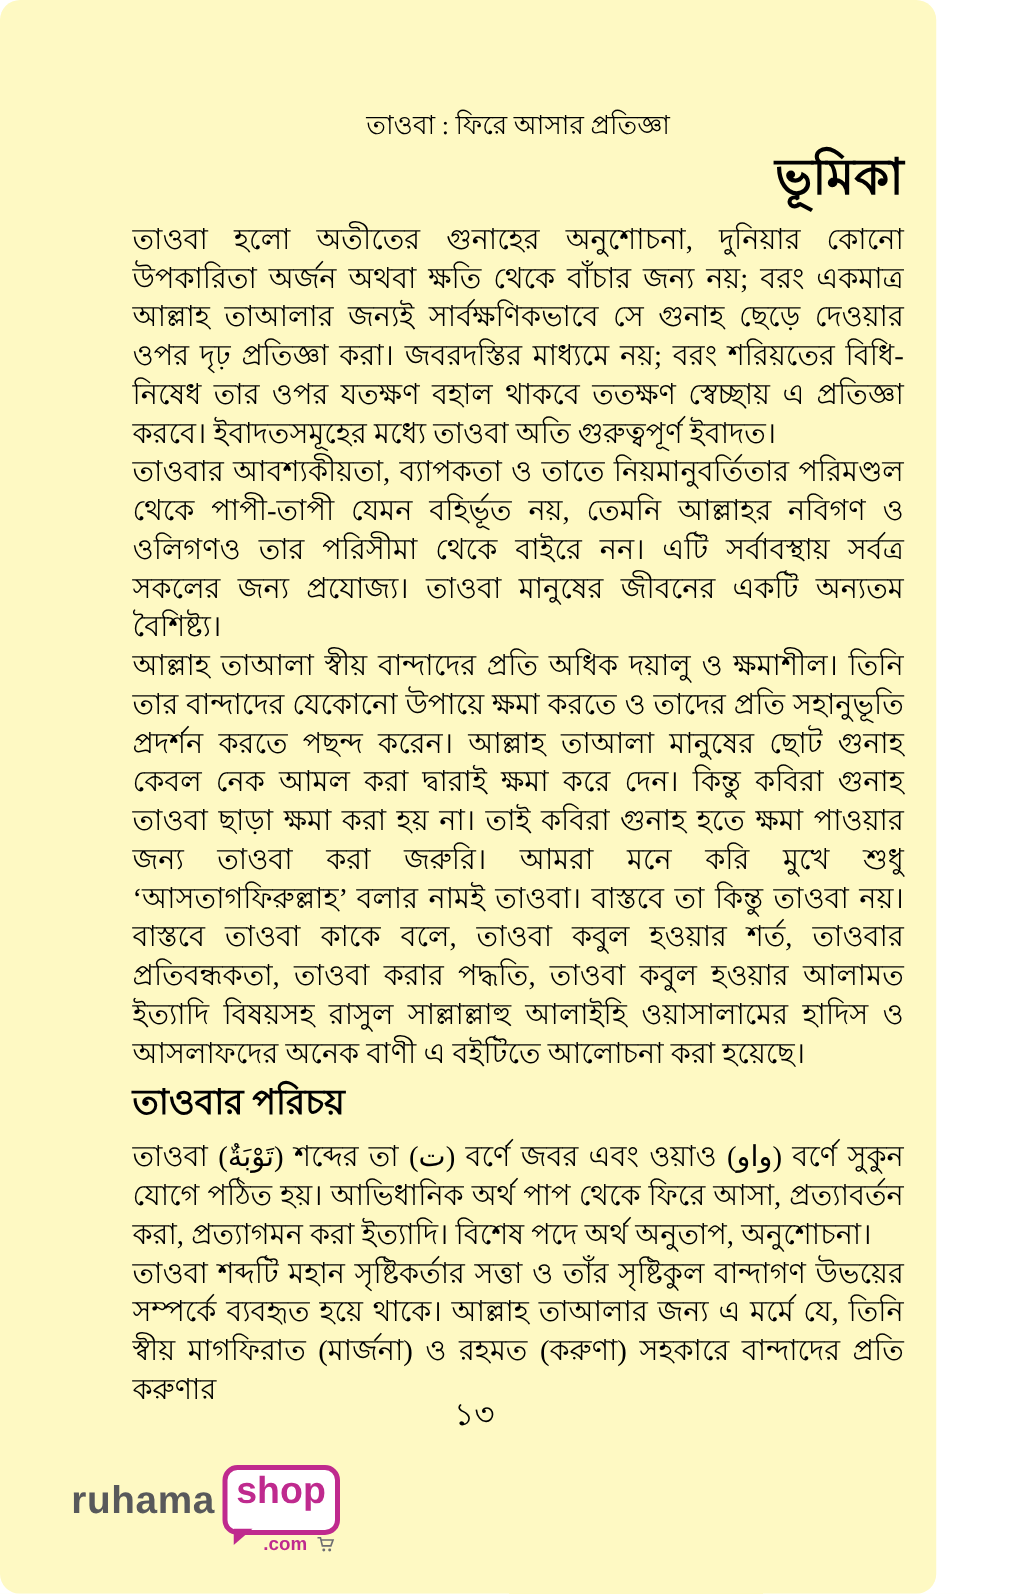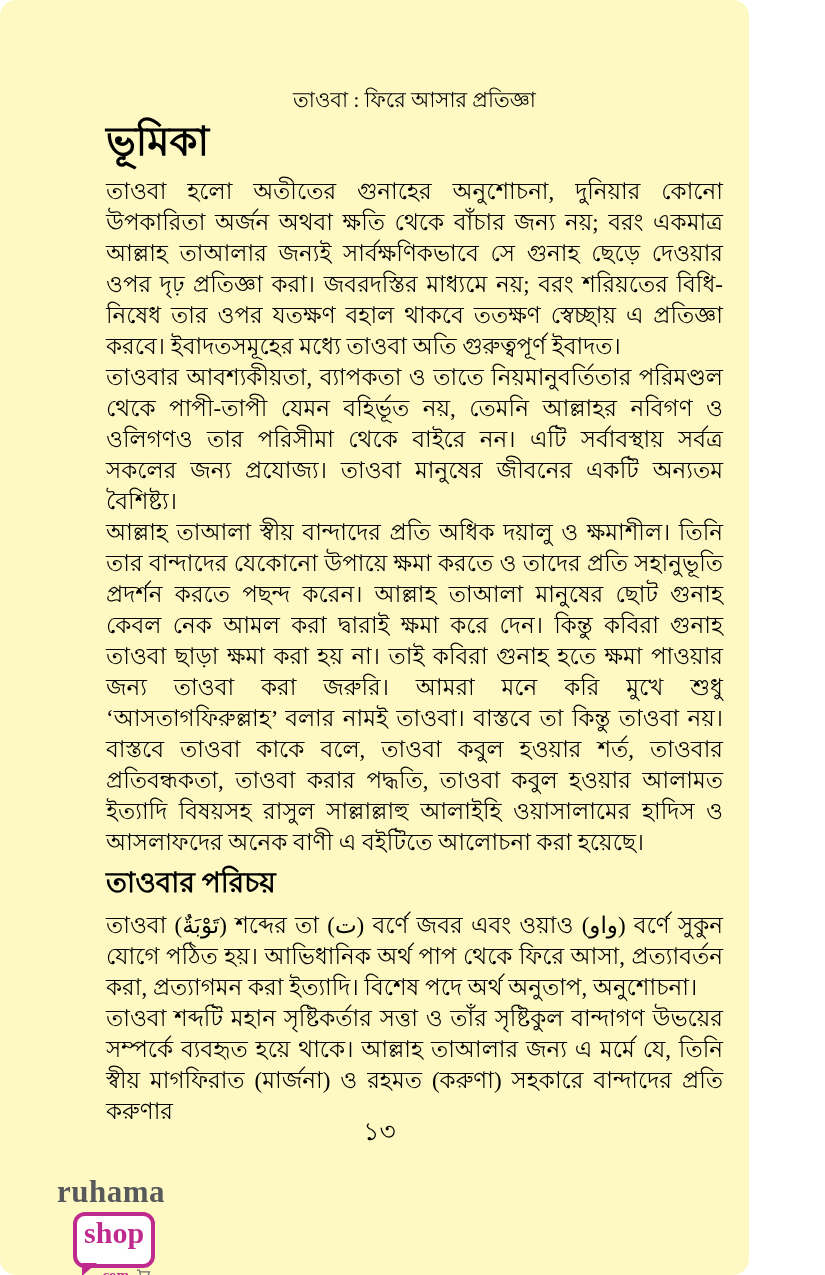--- a/index.html
+++ b/index.html
@@ -20,21 +20,21 @@
     top: 86px;
     width: 617px;
   }
   .running-head {
     text-align: center;
     font-size: 21px;
     line-height: 28px;
     margin-bottom: 4px;
   }
   .title {
-    text-align: left;
+    text-align: right;
     font-size: 40px;
     line-height: 48px;
     font-weight: bold;
     margin-bottom: 10px;
   }
   .body-para {
     font-size: 23px;
     line-height: 31px;
     text-align: justify;
     text-justify: inter-word;
@@ -54,23 +54,22 @@
     font-size: 25px;
     padding-left: 10px;
   }
   
   .logo {
     position: absolute;
     left: 57px;
     top: 1172px;
     display: flex;
     align-items: center;
-    font-family: Liberation Serif, serif;
+    font-family: Liberation Sans, sans-serif;
     font-weight: bold;
-    flex-direction: column;
   }
   .logo-ruhama {
     font-size: 31px;
     line-height: 40px;
     color: #58595b;
     letter-spacing: 0.5px;
   }
   .logo-bubble {
     position: relative;
     margin-left: 6px;

